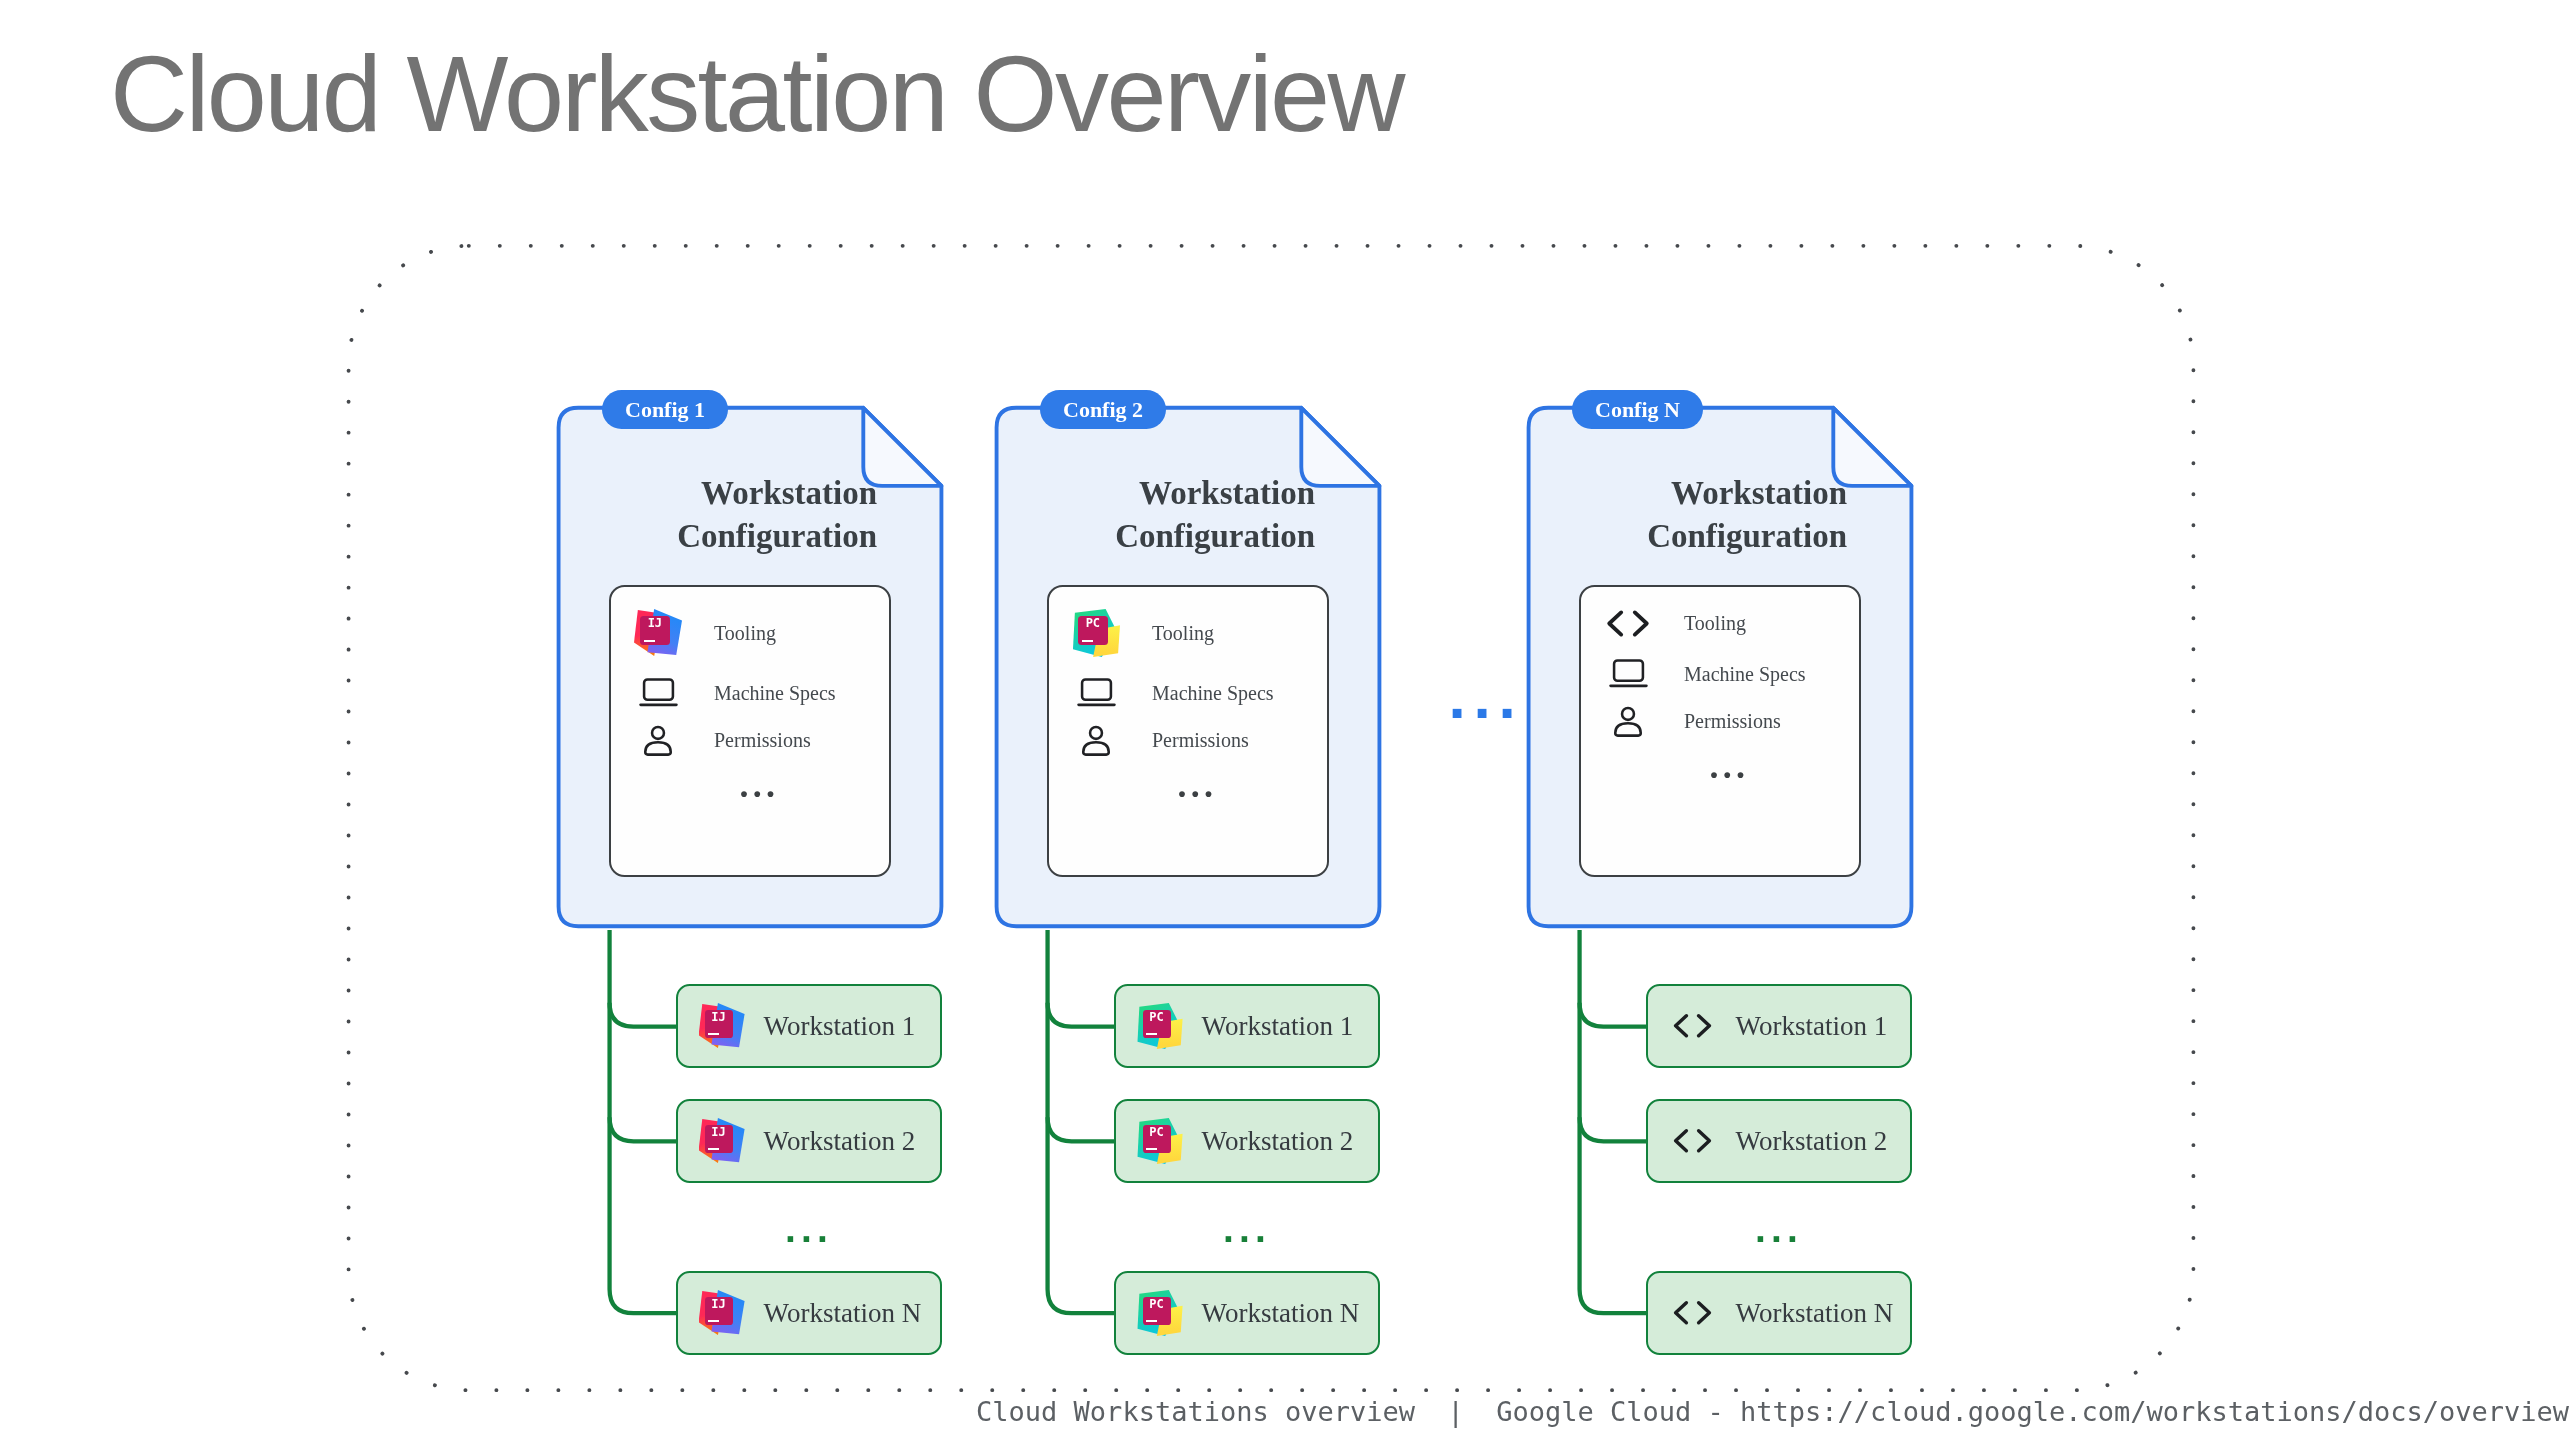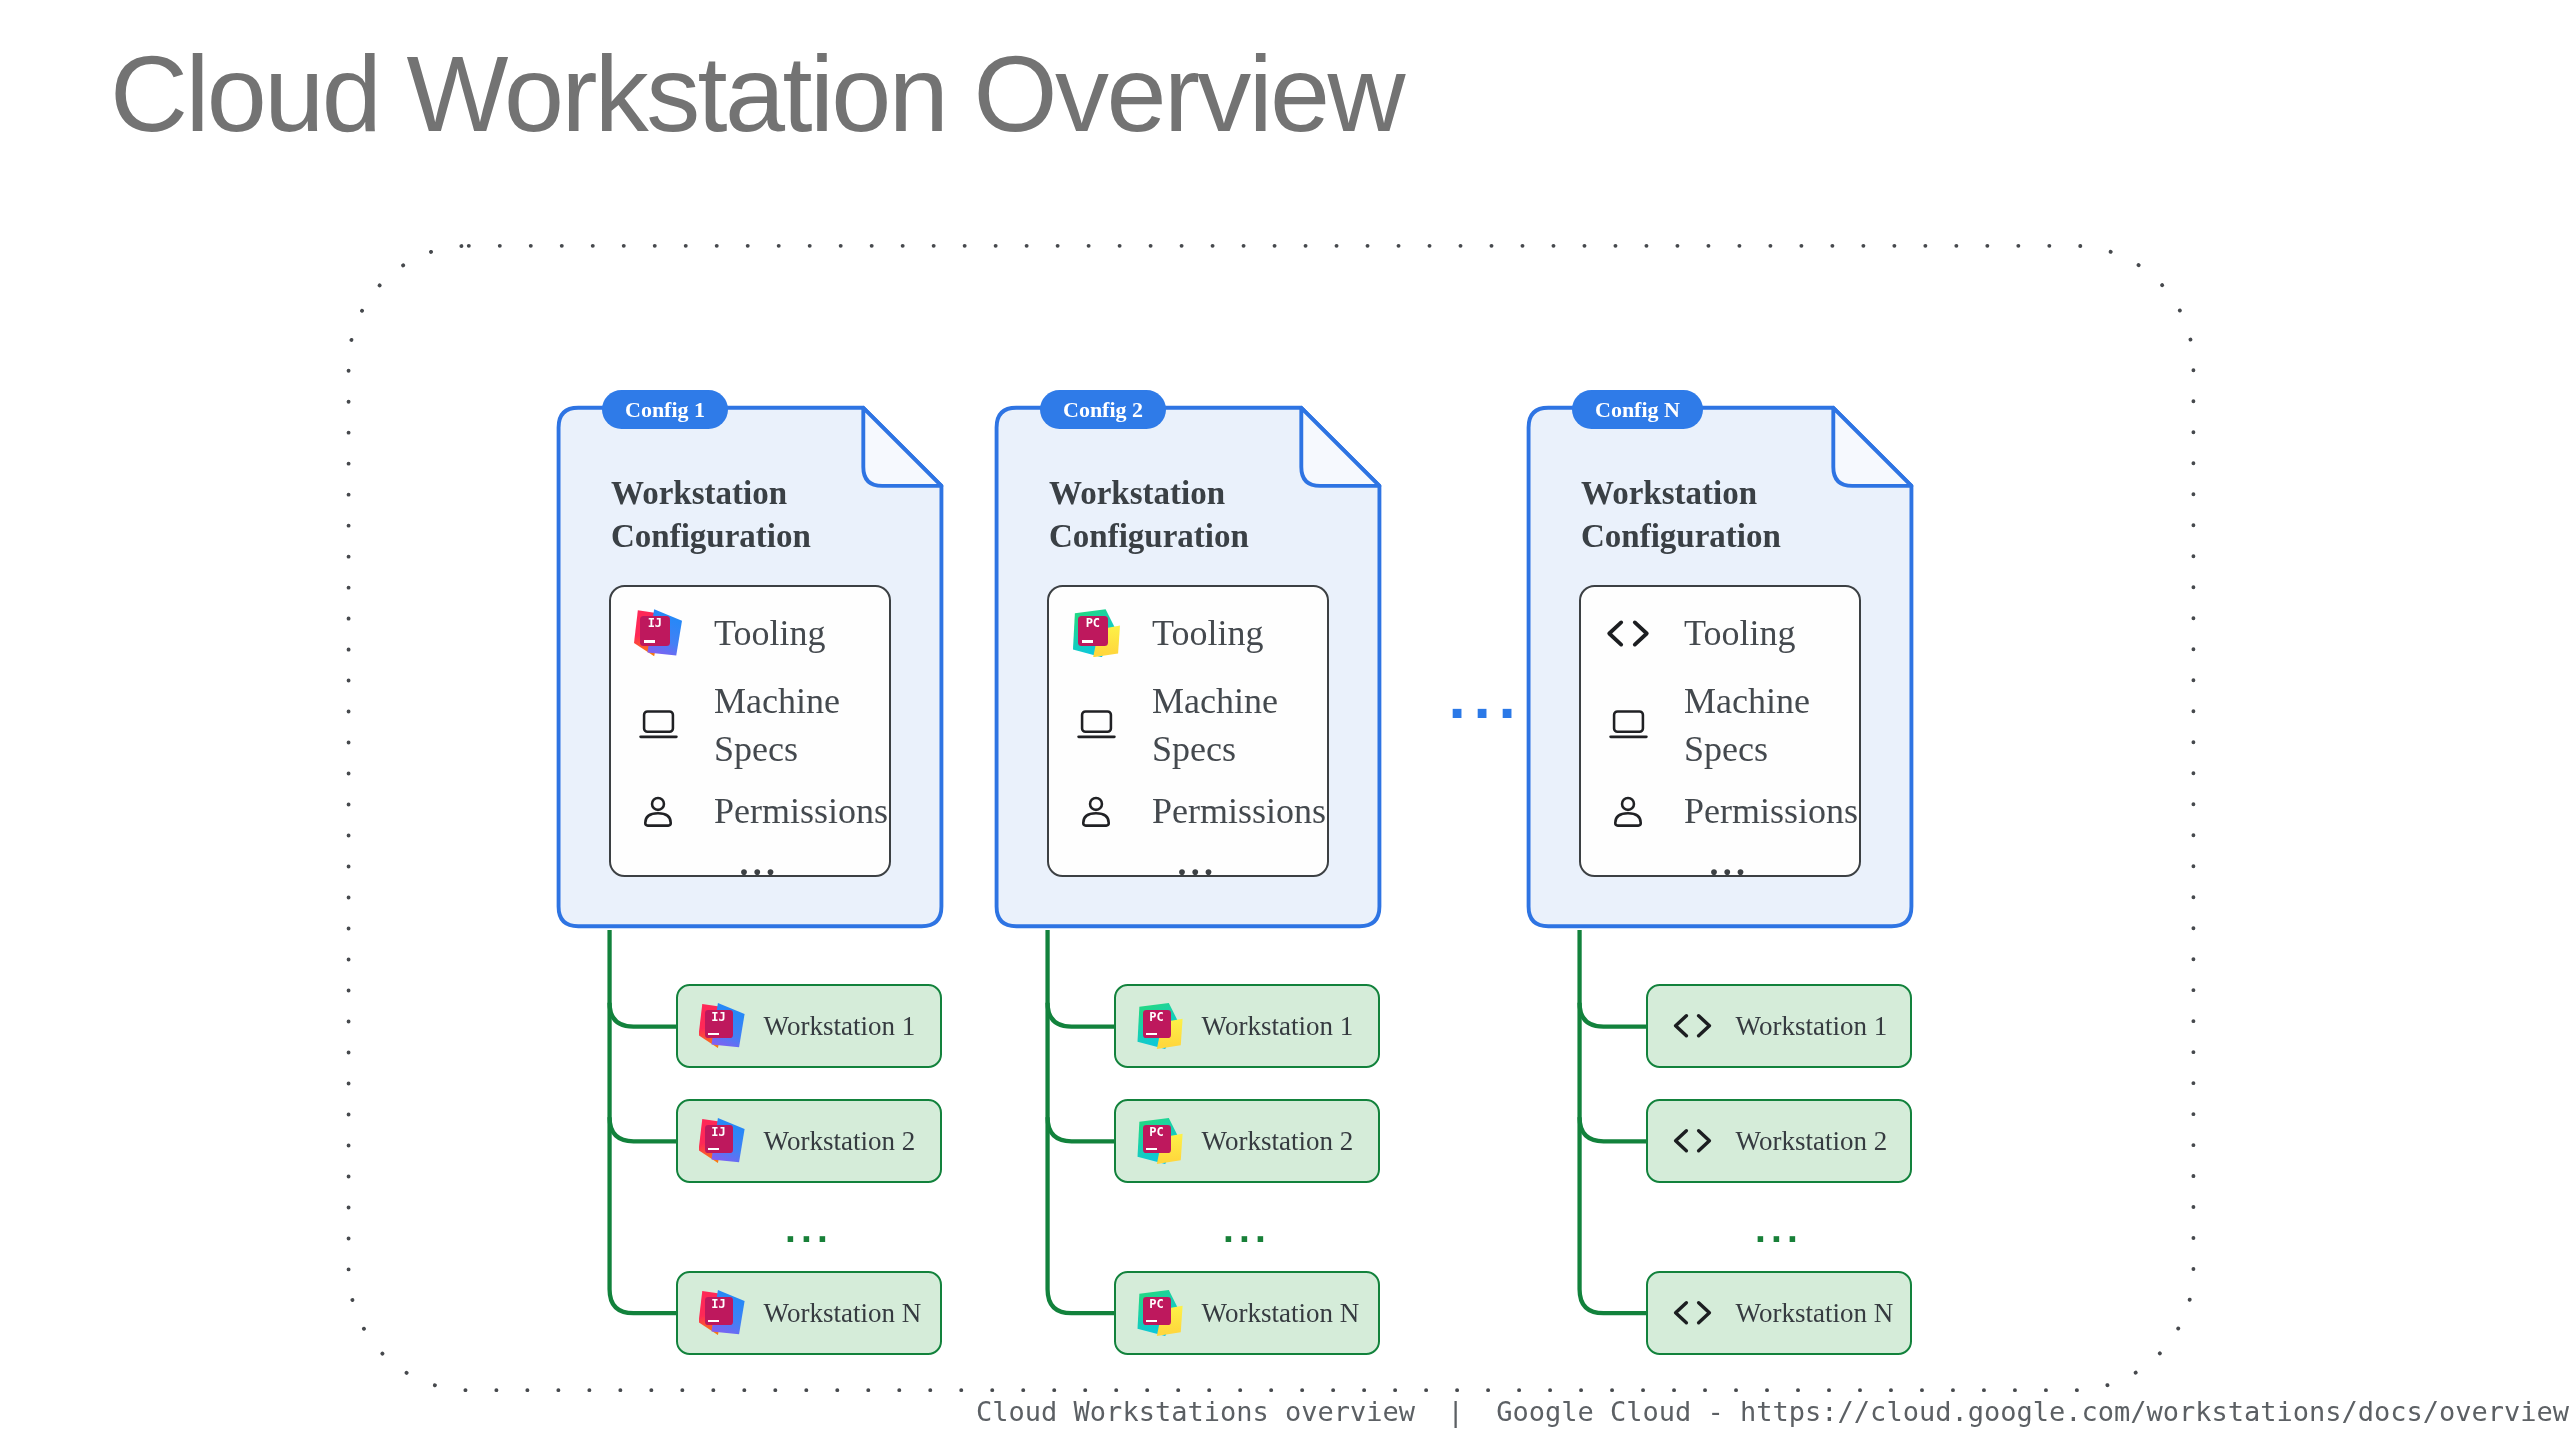--- a/index.html
+++ b/index.html
@@ -12,21 +12,21 @@
     font-size:108px;font-weight:400;letter-spacing:-2.6px;color:#737373;
     font-family:"Liberation Sans", sans-serif;
   }
   
   .cluster{position:absolute;left:346px;top:243px;width:1850px;height:1150px;}
   .cluster-border{position:absolute;left:0;top:0;}
   .cluster-label{
     position:absolute;left:110px;top:41px;font-size:39px;font-weight:700;color:#202327;
   }
   
-  .config-group{position:absolute;top:405px;width:388px;height:957px;}
+  .config-group{position:absolute;top:405px;width:388px;height:957px;text-align:right;}
   .g0{left:556px;} .g1{left:994px;} .g2{left:1526px;}
 
   .config-card{position:absolute;left:0;top:0;width:388px;height:524px;}
   .doc-shape{position:absolute;left:0;top:0;}
   .config-badge{
     position:absolute;left:46px;top:-15.5px;height:39px;line-height:39px;
     padding:0 23px;background:#2f7be8;border-radius:858px;
     color:#ffffff;font-family:"Liberation Serif", serif;font-weight:700;font-size:22px;
   }
   .card-heading{
@@ -38,21 +38,21 @@
     position:absolute;left:53px;top:180px;width:282px;height:292px;box-sizing:border-box;
     background:#fefefe;border:2.6px solid #3c4043;border-radius:15.5px;
     padding:22px 17px 8.6px 22px;display:flex;flex-direction:column;
   }
   .spec-row{display:flex;align-items:center;gap:31px;}
   .spec-row.r1{margin-bottom:19px;}
   .spec-row.r2{margin-bottom:13.7px;}
   .spec-row.r3{margin-bottom:19px;}
   .icon-cell{width:50px;flex:0 0 50px;display:flex;align-items:center;justify-content:center;}
   .spec-label{
-    font-family:"Liberation Serif", serif;font-size:36px;color:#44494e;line-height:1.35;
+    font-family:"Liberation Serif", serif;font-size:20px;color:#44494e;line-height:1.35;
   }
   .spec-ellipsis{
     align-self:center;font-family:"Liberation Serif", serif;font-weight:700;
     font-size:36px;letter-spacing:4.3px;color:#3c4043;line-height:17px;height:22px;
     margin-left:13.7px;
   }
   
   .logo{position:relative;flex:0 0 auto;}
   .logo .s{position:absolute;inset:0;}
   .logo-56{width:48px;height:48px;}

